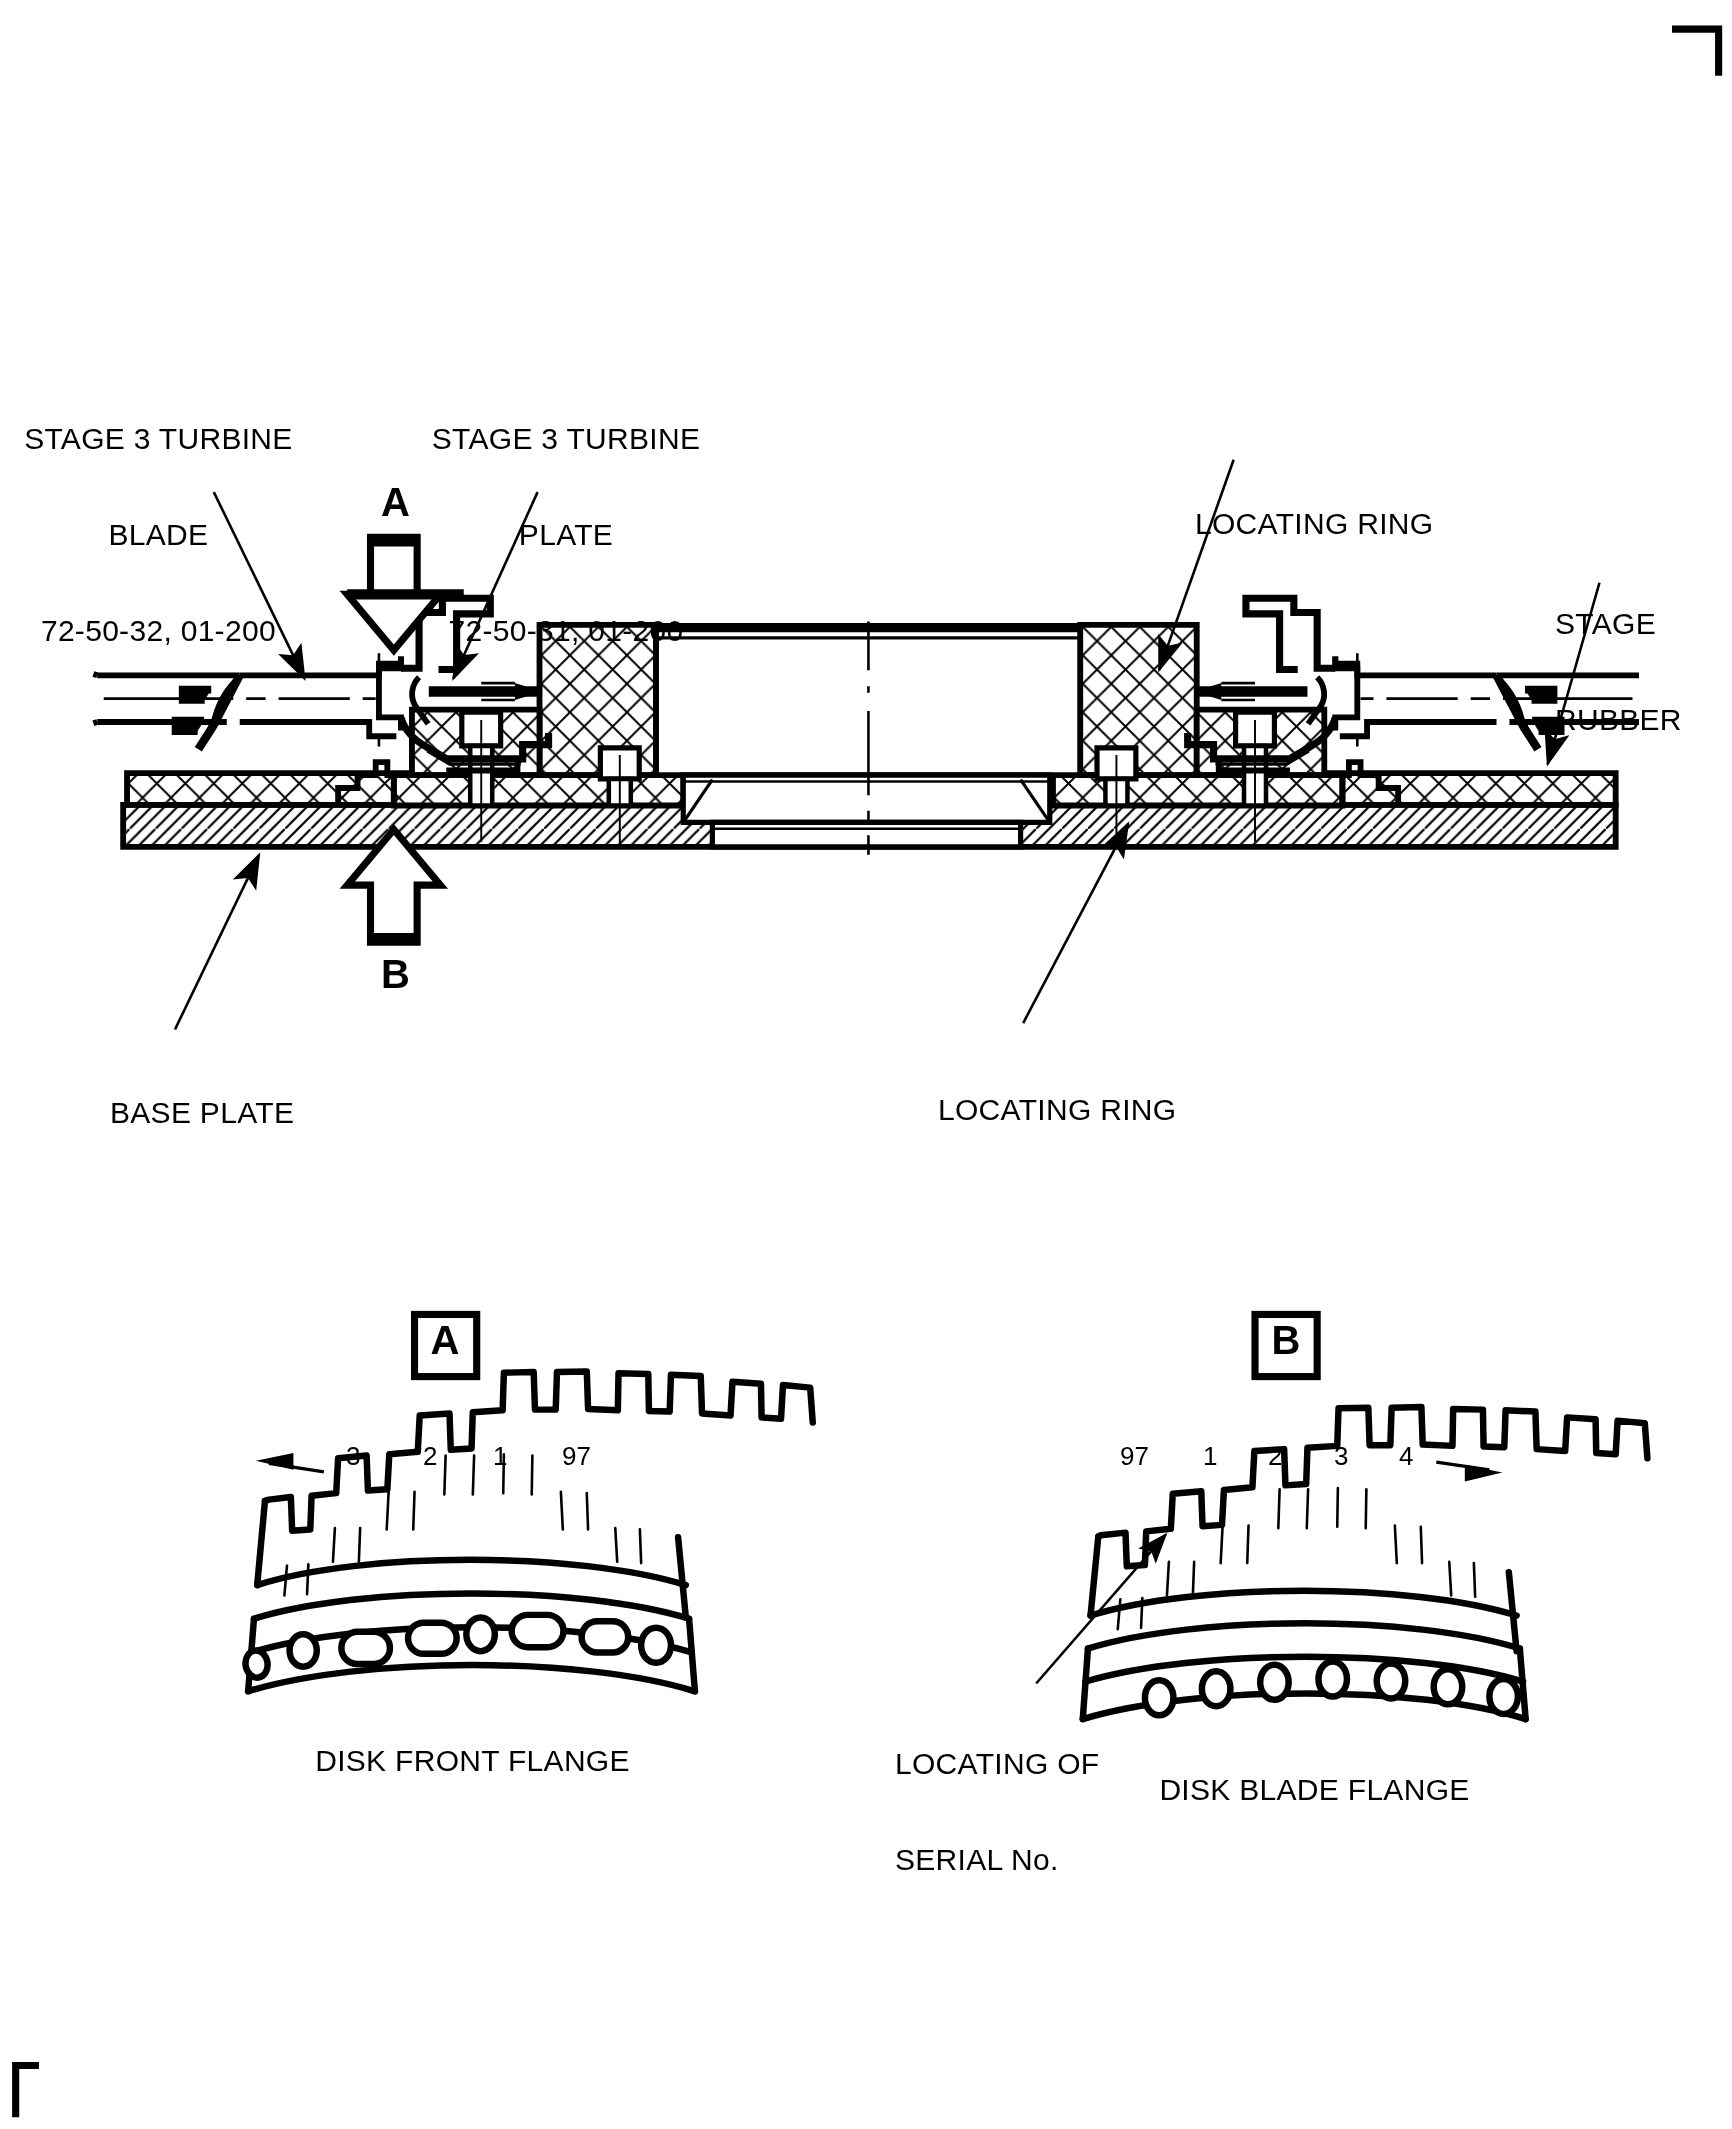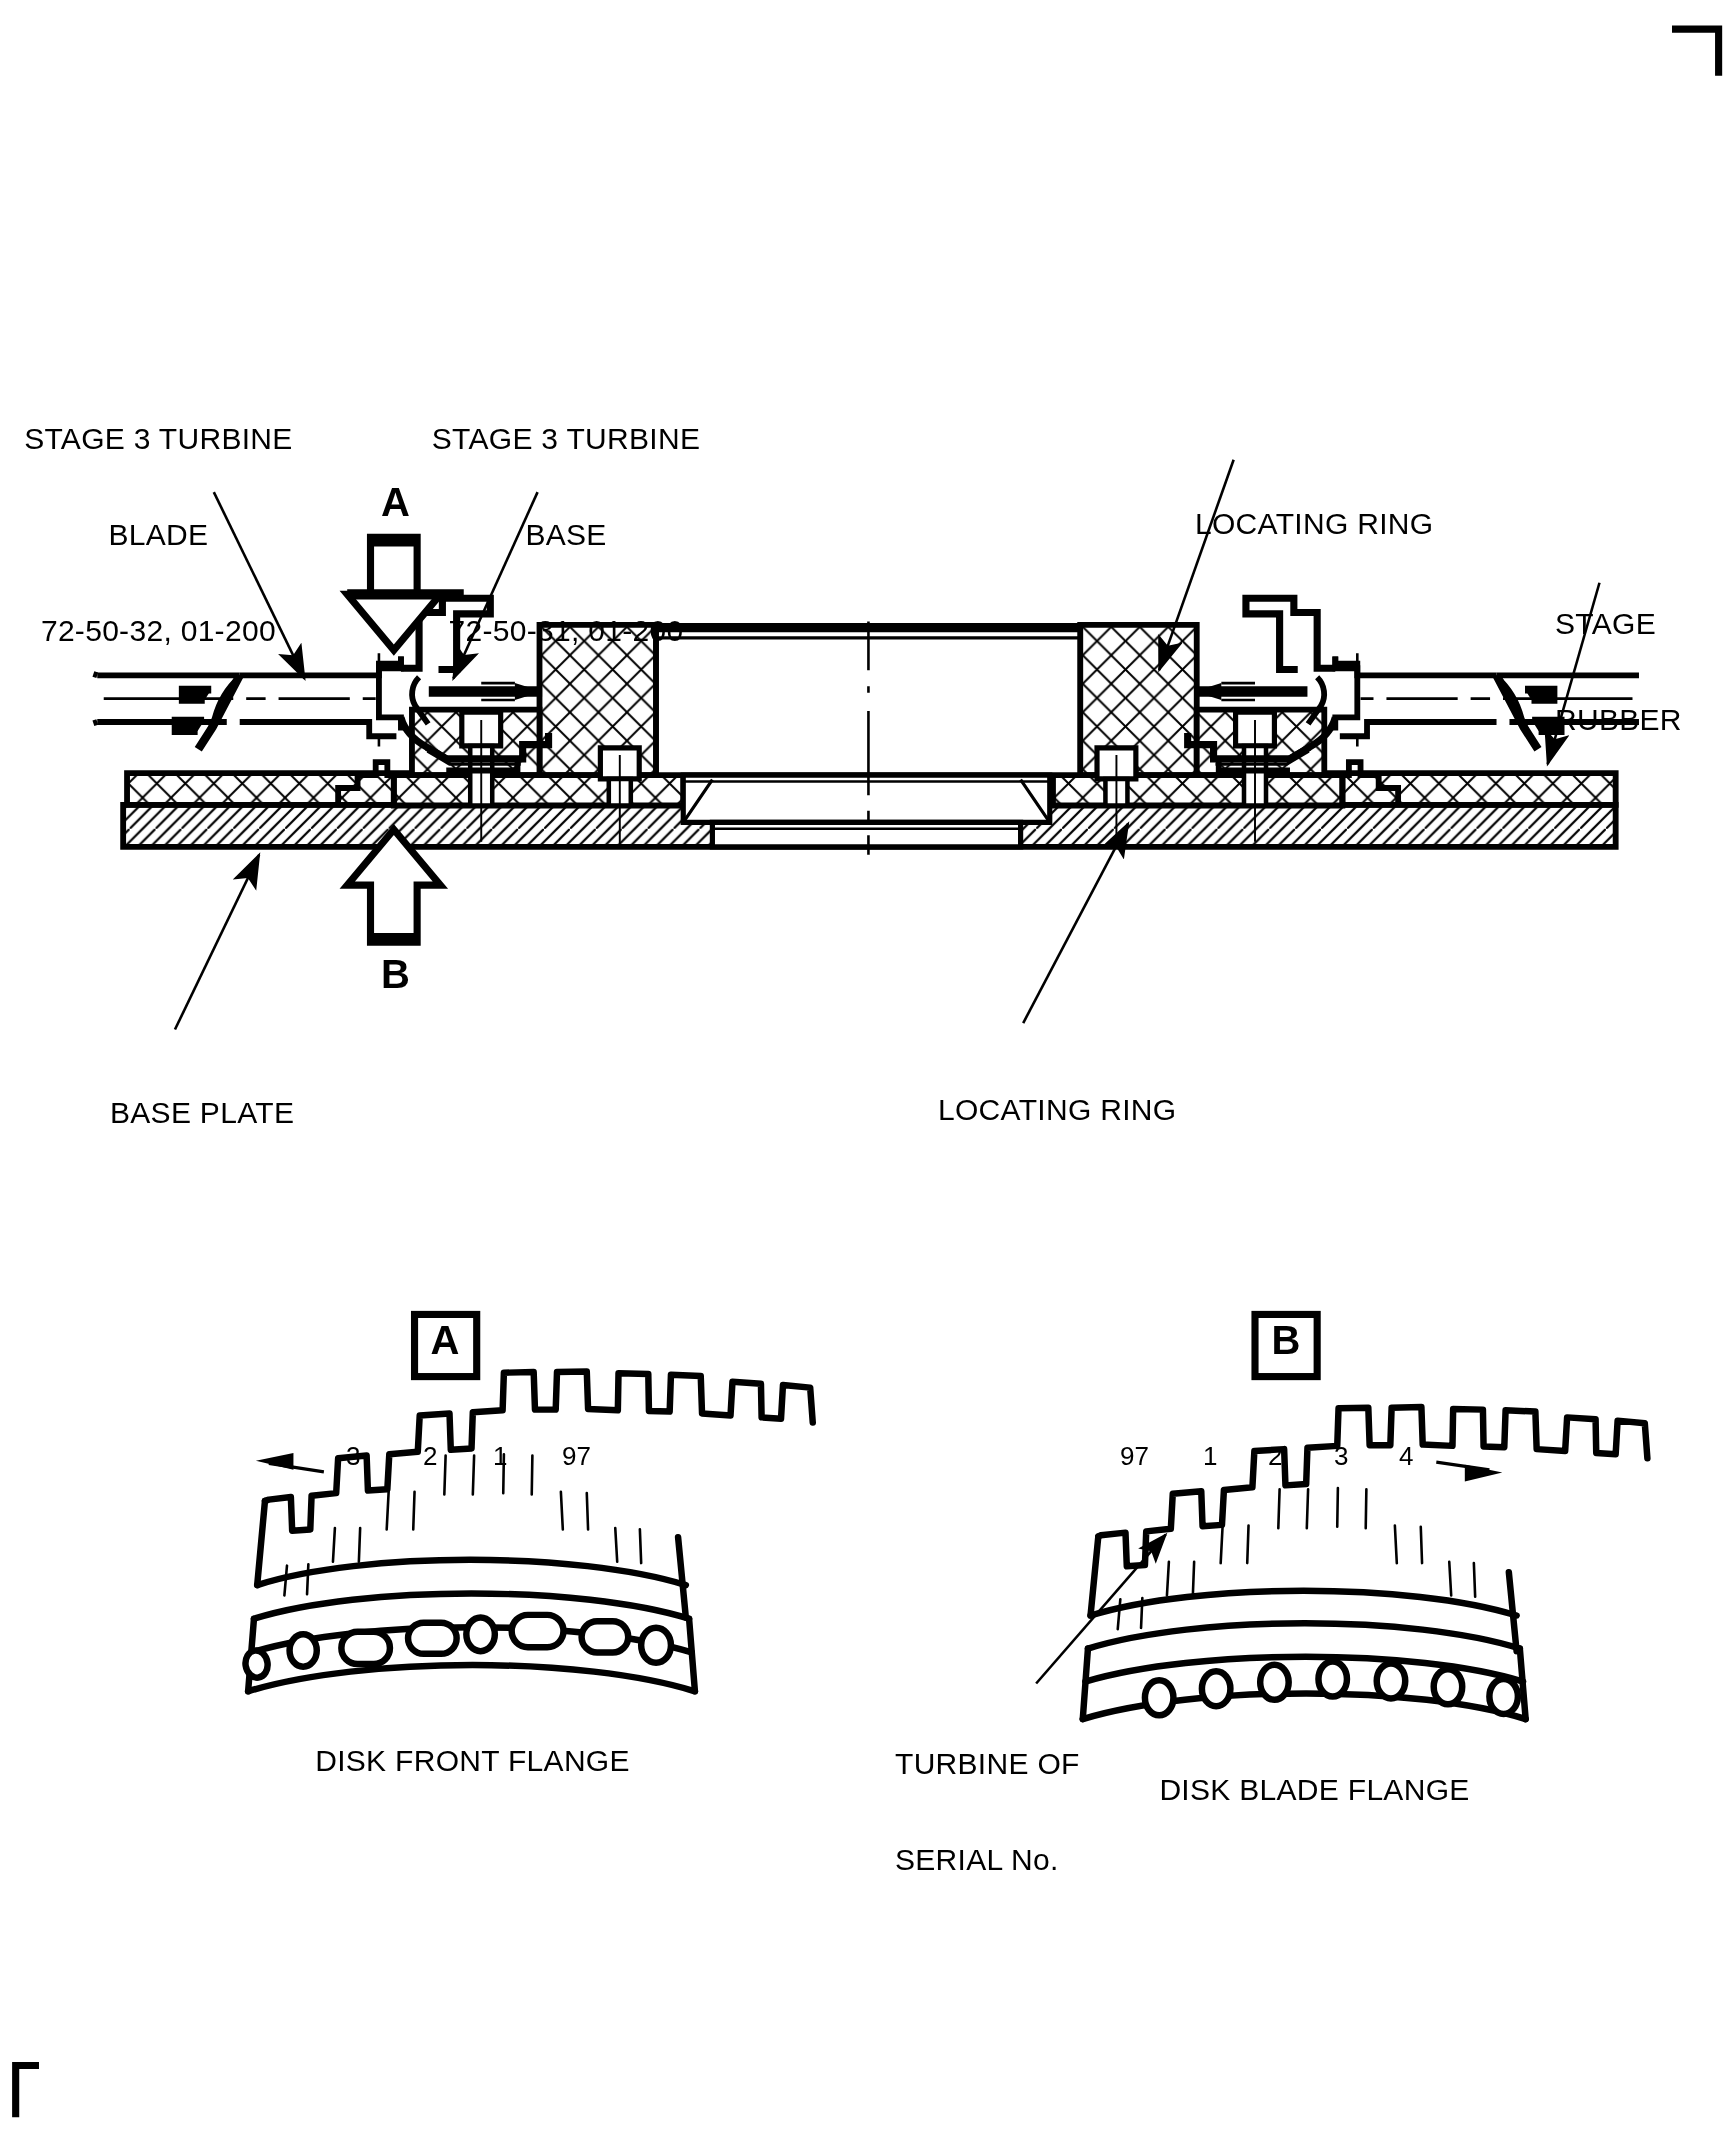--- a/index.html
+++ b/index.html
@@ -286,21 +286,21 @@
 </svg>
 
 <div class="lbl ctr" style="left:19.4px;top:359px;width:278px;">
   <div>STAGE 3 TURBINE</div>
   <div>BLADE</div>
   <div>72-50-32, 01-200</div>
 </div>
 
 <div class="lbl ctr" style="left:427px;top:359px;width:278px;">
   <div>STAGE 3 TURBINE</div>
-  <div>BASE</div>
+  <div>PLATE</div>
   <div>72-50-31, 01-200</div>
 </div>
 
 <div class="lbl" style="left:1195px;top:444px;">
   <div>LOCATING RING</div>
 </div>
 
 <div class="lbl" style="left:1555px;top:544px;">
   <div>STAGE</div>
   <div>RUBBER</div>
@@ -325,19 +325,19 @@
 <div class="num" style="left:493px;top:1441px;">1</div>
 <div class="num" style="left:562px;top:1441px;">97</div>
 
 <div class="num" style="left:1120px;top:1441px;">97</div>
 <div class="num" style="left:1203px;top:1441px;">1</div>
 <div class="num" style="left:1268px;top:1441px;">2</div>
 <div class="num" style="left:1334px;top:1441px;">3</div>
 <div class="num" style="left:1399px;top:1441px;">4</div>
 
 <div class="lbl" style="left:895px;top:1684px;">
-  <div>TURBINE OF</div>
+  <div>LOCATING OF</div>
   <div>SERIAL No.</div>
 </div>
 
 <div class="lbl ctr" style="left:272px;top:1745px;width:401px;">DISK FRONT FLANGE</div>
 <div class="lbl ctr" style="left:1114px;top:1774px;width:401px;">DISK BLADE FLANGE</div>
 
 
 </body></html>

